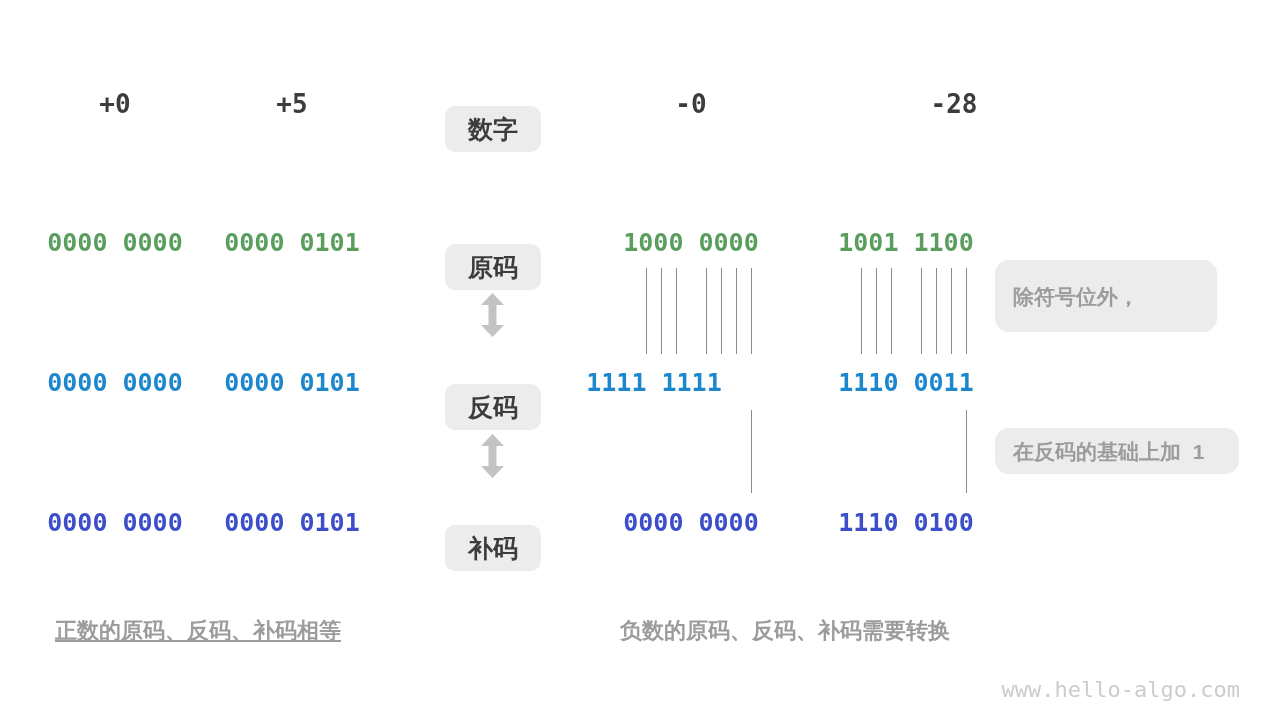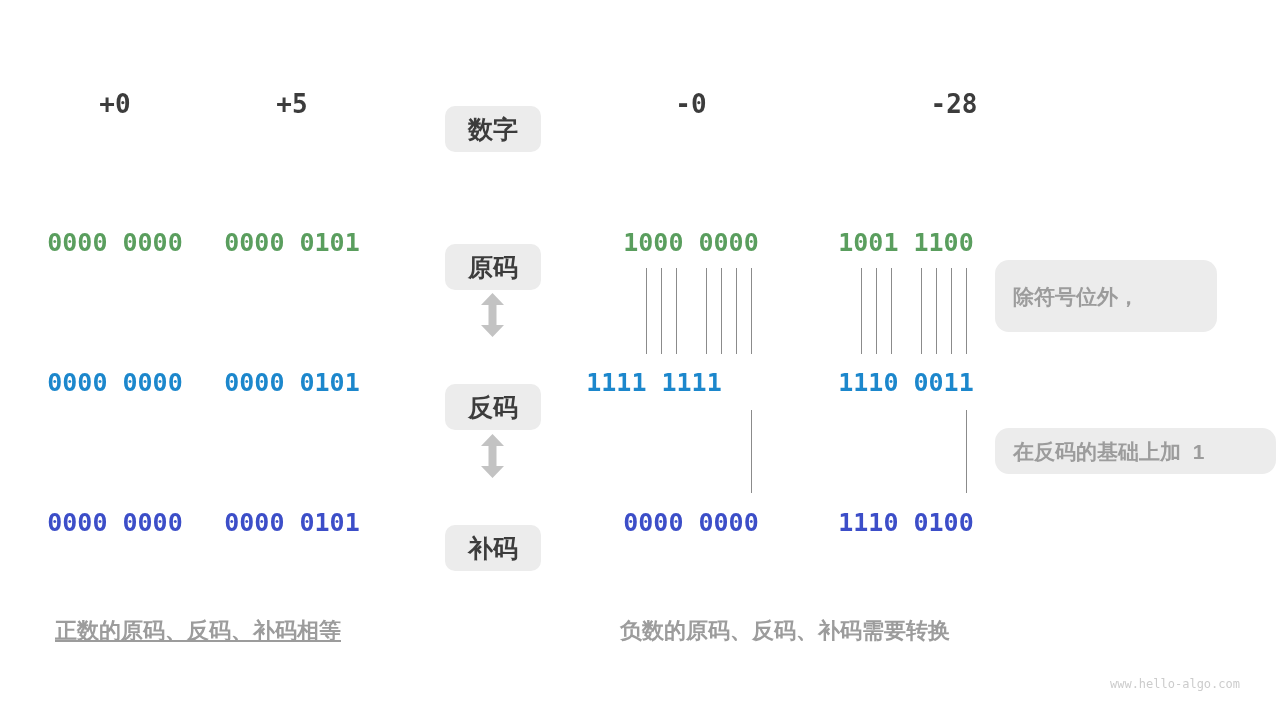--- a/index.html
+++ b/index.html
@@ -35,21 +35,21 @@
   .note{
     position:absolute;left:995px;background:#ececec;border-radius:14px;
     color:#9c9c9c;font-weight:bold;font-size:21px;line-height:31px;
     display:flex;flex-direction:column;justify-content:center;padding:0 18px;box-sizing:border-box;
     white-space:pre;
   }
   .caption{
     position:absolute;top:618px;color:#9c9c9c;font-weight:bold;font-size:22px;line-height:26px;
   }
   .watermark{
-    position:absolute;top:677px;right:40px;color:#cccccc;font-size:12px;
+    position:absolute;top:677px;right:40px;color:#cccccc;font-size:22px;
     font-family:"DejaVu Sans Mono",monospace;font-weight:normal;margin-left:20px;
   }
 </style>
 </head>
 <body>
 
 <div id="canvas">
 
   <div class="hdr mono" style="left:45px;top:91px;">+0</div>
   <div class="hdr mono" style="left:222px;top:91px;">+5</div>
@@ -110,21 +110,21 @@
   <div class="cell mono indigo" style="left:222px;top:510px;">0000 0101</div>
   <div class="badge indigo" style="top:500px;">
     <span>补码</span>
   </div>
   <div class="cell mono indigo" style="left:621px;top:510px;">0000 0000</div>
   <div class="cell mono indigo" style="left:836px;top:510px;">1110 0100</div>
 
   <div class="note" style="top:260px;width:222px;height:72px;">
     <span>除符号位外，</span>
   </div>
-  <div class="note" style="top:428px;width:281px;height:46px;">
+  <div class="note" style="top:428px;width:244px;height:46px;">
     <span>在反码的基础上加  1</span>
   </div>
 
   <div class="caption" style="left:55px;text-decoration:underline;">正数的原码、反码、补码相等</div>
   <div class="caption" style="left:620px;">负数的原码、反码、补码需要转换</div>
 
   <div class="watermark">www.hello-algo.com</div>
 
 </div>
 

